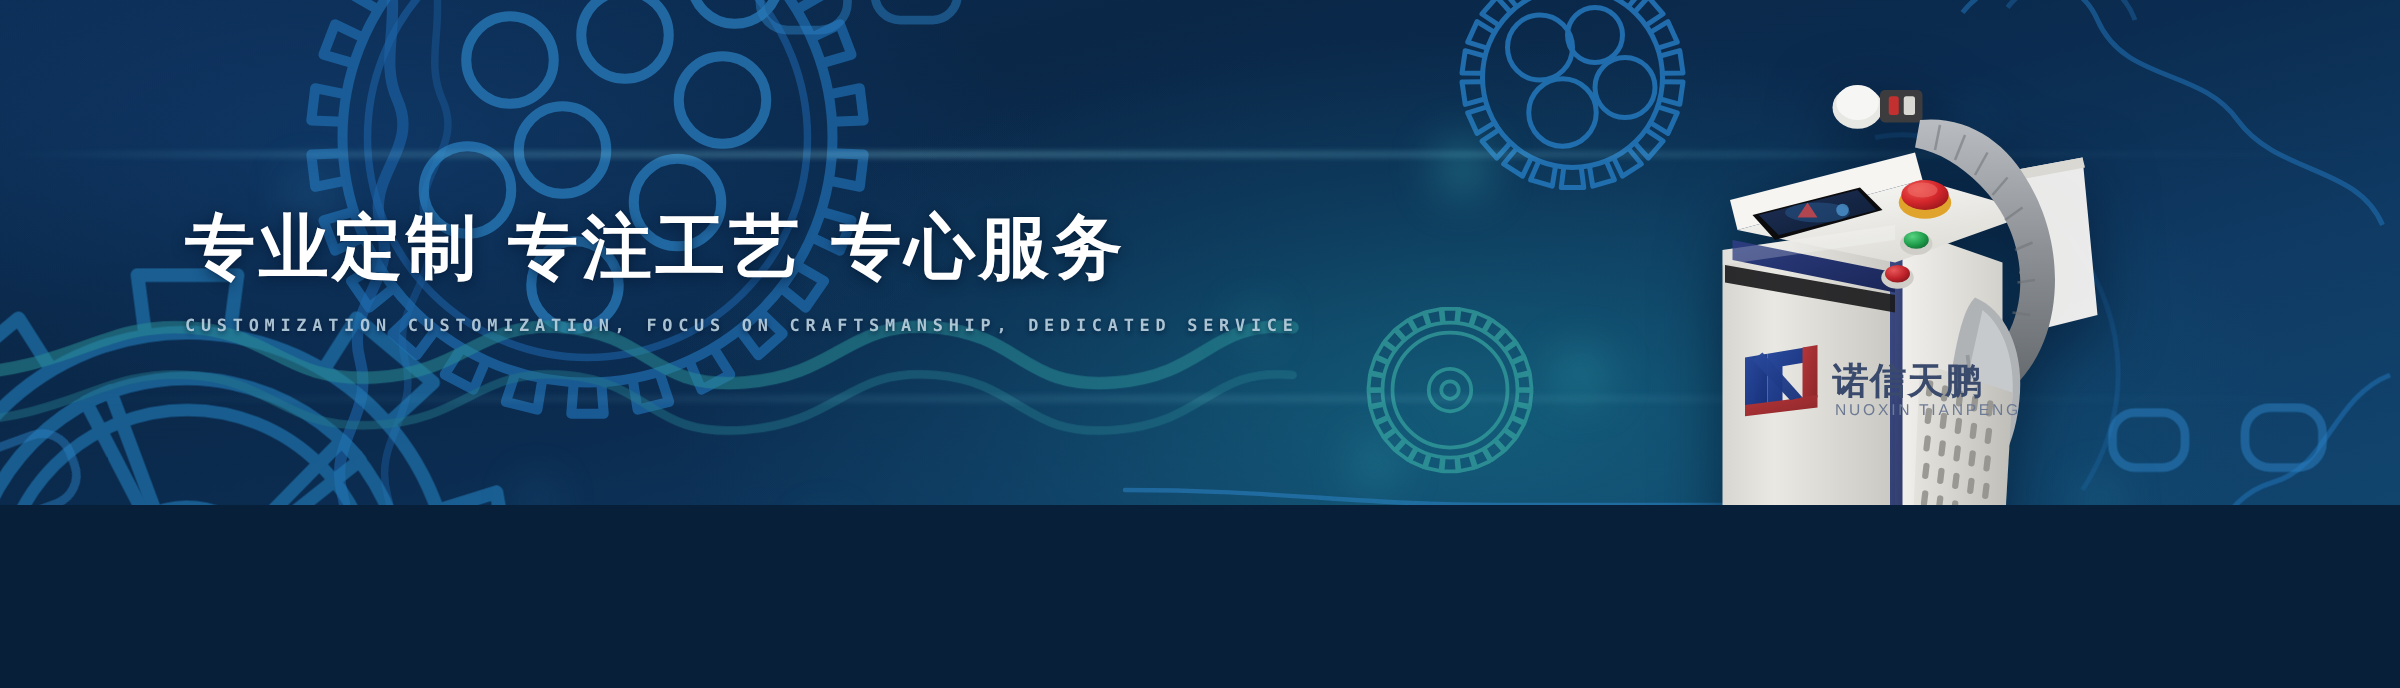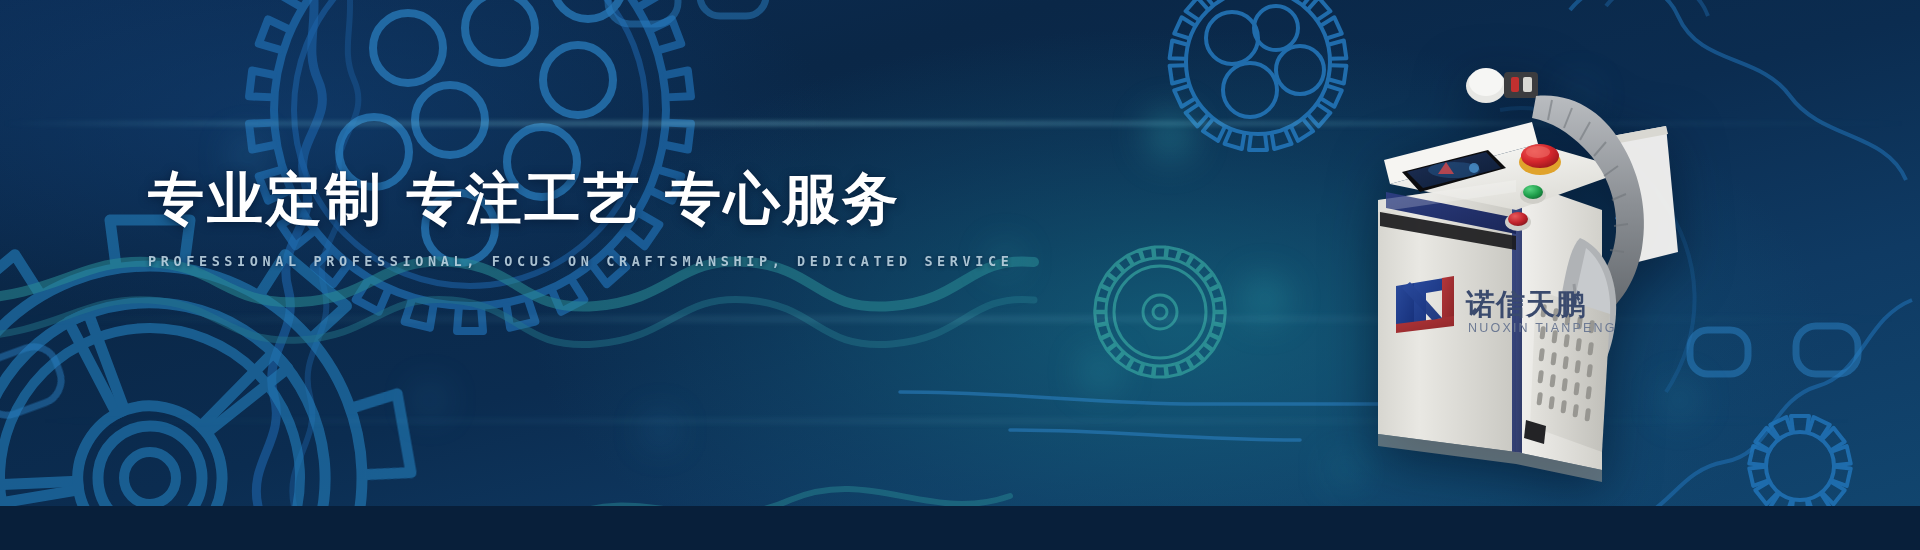--- a/index.html
+++ b/index.html
@@ -6,21 +6,21 @@
   * { margin:0; padding:0; box-sizing:border-box; }
   html, body {
     width:1920px; height:550px;
     background:#081f3a;
     font-family:"Liberation Sans", sans-serif;
     overflow:hidden;
   }
 
   #banner {
     position:relative;
-    width:1920px; height:506px;
+    width:1920px; height:404px;
     overflow:hidden;
     background:
       radial-gradient(ellipse 900px 420px at 1180px 330px, rgba(23,120,140,0.55) 0%, rgba(20,95,125,0.25) 45%, rgba(0,0,0,0) 72%),
       radial-gradient(ellipse 760px 300px at 300px 120px, rgba(18,66,120,0.55) 0%, rgba(0,0,0,0) 70%),
       linear-gradient(165deg, #0c2d55 0%, #0a2747 28%, #0b2c50 52%, #0f3a63 74%, #11456e 100%);
   }
 
   
   .bg-layer {
     position:absolute; inset:0;
@@ -605,21 +605,21 @@
   <div class="glow" style="left:226px;top:133px;width:44px;height:44px;background:radial-gradient(circle,rgba(70,170,225,.4) 0%,rgba(70,170,225,0) 70%);"></div>
   <div class="glow" style="left:412px;top:382px;width:36px;height:36px;background:radial-gradient(circle,rgba(70,170,225,.35) 0%,rgba(70,170,225,0) 70%);"></div>
   <div class="glow" style="left:640px;top:410px;width:40px;height:40px;background:radial-gradient(circle,rgba(60,160,220,.32) 0%,rgba(60,160,220,0) 70%);"></div>
   <div class="glow" style="left:986px;top:241px;width:38px;height:38px;background:radial-gradient(circle,rgba(58,190,198,.36) 0%,rgba(58,190,198,0) 70%);"></div>
   <div class="glow" style="left:1657px;top:377px;width:46px;height:46px;background:radial-gradient(circle,rgba(52,170,200,.34) 0%,rgba(52,170,200,0) 70%);"></div>
   <div class="glow" style="left:1562px;top:77px;width:36px;height:36px;background:radial-gradient(circle,rgba(60,160,215,.28) 0%,rgba(60,160,215,0) 70%);"></div>
   <div class="glow" style="left:1324px;top:449px;width:42px;height:42px;background:radial-gradient(circle,rgba(58,190,198,.30) 0%,rgba(58,190,198,0) 70%);"></div>
 
   <div class="text-block">
     <div class="headline">专业定制  专注工艺  专心服务</div>
-    <div class="subline">PROFESSIONAL PROFESSIONAL, FOCUS ON CRAFTSMANSHIP, DEDICATED SERVICE</div>
+    <div class="subline">CUSTOMIZATION CUSTOMIZATION, FOCUS ON CRAFTSMANSHIP, DEDICATED SERVICE</div>
   </div>
 
   <svg class="product" viewBox="0 0 560 470" aria-hidden="true">
     <defs>
       <linearGradient id="bodyFront" x1="0" y1="0" x2="1" y2="0">
         <stop offset="0%" stop-color="#d7d6d0"></stop>
         <stop offset="30%" stop-color="#e9e8e3"></stop>
         <stop offset="100%" stop-color="#c9c8c2"></stop>
       </linearGradient>
       <linearGradient id="bodySide" x1="0" y1="0" x2="1" y2="0">

